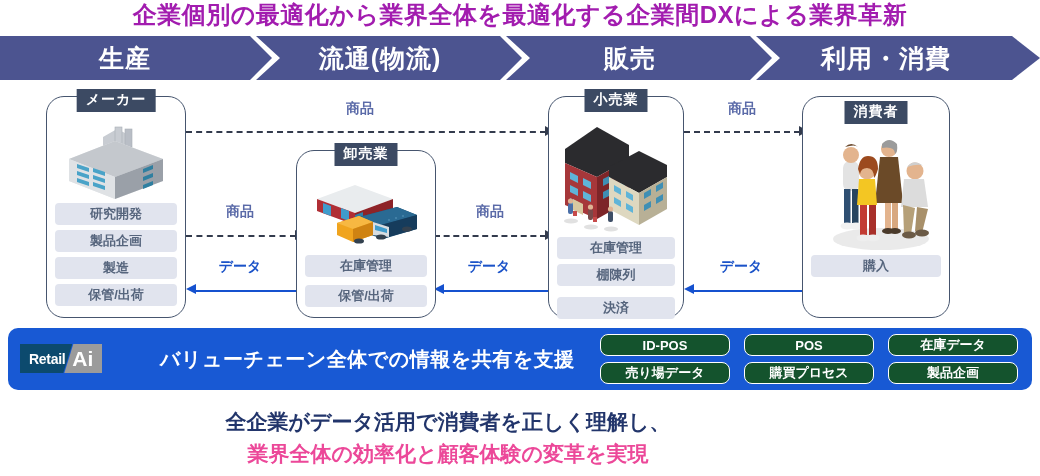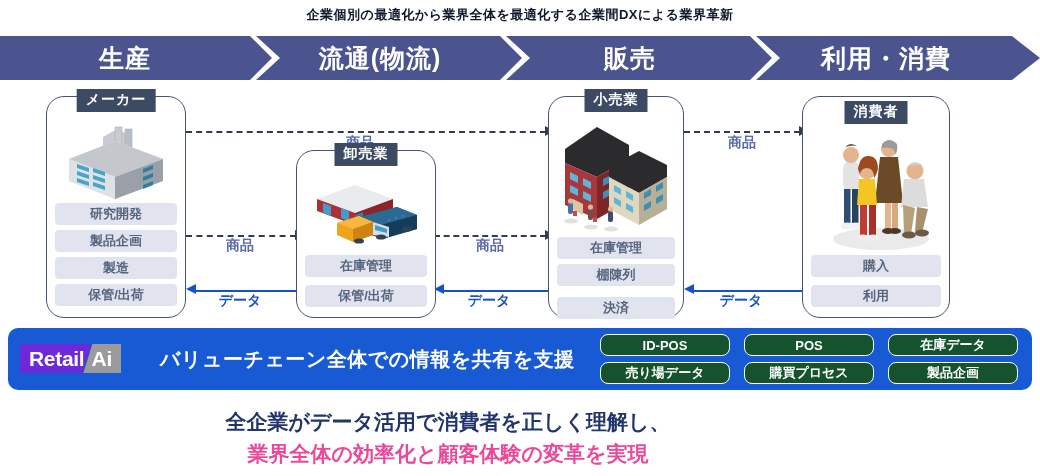--- a/index.html
+++ b/index.html
@@ -7,21 +7,21 @@
     width:1040px;height:476px;position:relative;overflow:hidden;
     font-family:"Liberation Sans","DejaVu Sans",sans-serif;
     -webkit-font-smoothing:antialiased;
   }
   .abs{position:absolute;}
 
   
   #title{
     left:0;top:0;width:1040px;height:30px;
     display:flex;align-items:center;justify-content:center;
-    font-size:13px;font-weight:bold;color:#0f172a;letter-spacing:.5px;
+    font-size:24px;font-weight:bold;color:#a21caf;letter-spacing:.5px;
     white-space:nowrap;
   }
 
   
   #banner{left:0;top:36px;width:1040px;height:44px;}
   .band{
     position:absolute;left:0;top:0;width:1040px;height:44px;
     background:#4c5490;
     -webkit-clip-path:polygon(0 0,1012px 0,1040px 22px,1012px 44px,0 44px);
     clip-path:polygon(0 0,1012px 0,1040px 22px,1012px 44px,0 44px);
@@ -51,21 +51,20 @@
     position:absolute;left:8px;right:8px;height:22px;background:#e1e4ee;
     border-radius:4px;display:flex;align-items:center;justify-content:center;
     color:#56657d;font-size:13px;font-weight:bold;white-space:nowrap;
   }
   .art{position:absolute;left:0;right:0;}
 
   
   .flow-lbl{
     position:absolute;text-align:center;font-size:14px;font-weight:bold;
     white-space:nowrap;
-    margin-top:34px;
   }
   .lbl-goods{color:#5a6aa8;}
   .lbl-data{color:#1a52c8;}
   .dashline{
     position:absolute;height:0;border-top:2.4px dashed #333b4d;
   }
   .dashhead{
     position:absolute;width:0;height:0;
     border-top:5px solid transparent;border-bottom:5px solid transparent;
     border-left:9px solid #333b4d;
@@ -77,21 +76,21 @@
     border-right:10px solid #1551cf;
   }
 
   
   #bluebar{
     left:8px;top:328px;width:1024px;height:62px;background:#1859d4;
     border-radius:10px;
   }
   #logo{position:absolute;left:12px;top:16px;height:29px;display:flex;}
   .logo-a{
-    background:#6d28d9;color:#fff;font-size:21px;font-weight:bold;
+    background:#0c4a6e;color:#fff;font-size:14px;font-weight:bold;
     padding:0 7px 0 9px;display:flex;align-items:center;letter-spacing:-.3px;
     -webkit-clip-path:polygon(0 0,100% 0,calc(100% - 9px) 100%,0 100%);
     clip-path:polygon(0 0,100% 0,calc(100% - 9px) 100%,0 100%);
   }
   .logo-b{
     background:#9b9b9b;color:#fff;font-size:21px;font-weight:bold;
     padding:0 9px 0 8px;display:flex;align-items:center;margin-left:-8px;
     -webkit-clip-path:polygon(9px 0,100% 0,100% 100%,0 100%);
     clip-path:polygon(9px 0,100% 0,100% 100%,0 100%);
   }
@@ -327,21 +326,20 @@
         <path d="M104 40 q7 -9 16 -1 q-4 -3 -16 1z" fill="#cfcfcf"></path>
         <path d="M101 52 h20 l4 28 h-27z" fill="#dcdcdc"></path>
         <path d="M100 78 l12 3 -4 26 h-7z" fill="#b6a078"></path>
         <path d="M114 80 l11 2 -6 24 -7 -2z" fill="#a8906a"></path>
         <ellipse cx="106" cy="108" rx="7" ry="3.4" fill="#6b5a46"></ellipse>
         <ellipse cx="119" cy="106" rx="7" ry="3.4" fill="#6b5a46"></ellipse>
       </g>
     </svg>
   </div>
   <div class="pill" style="top:158px">購入</div>
-  <div class="pill" style="top:188px">利用</div>
 </div>
 
 <div class="abs" id="bluebar">
   <div id="logo">
     <div class="logo-a">Retail</div>
     <div class="logo-b">Ai</div>
   </div>
   <div id="bartext">バリューチェーン全体での情報を共有を支援</div>
 
   <div class="tag" style="left:592px;top:6px;width:130px">ID-POS</div>

